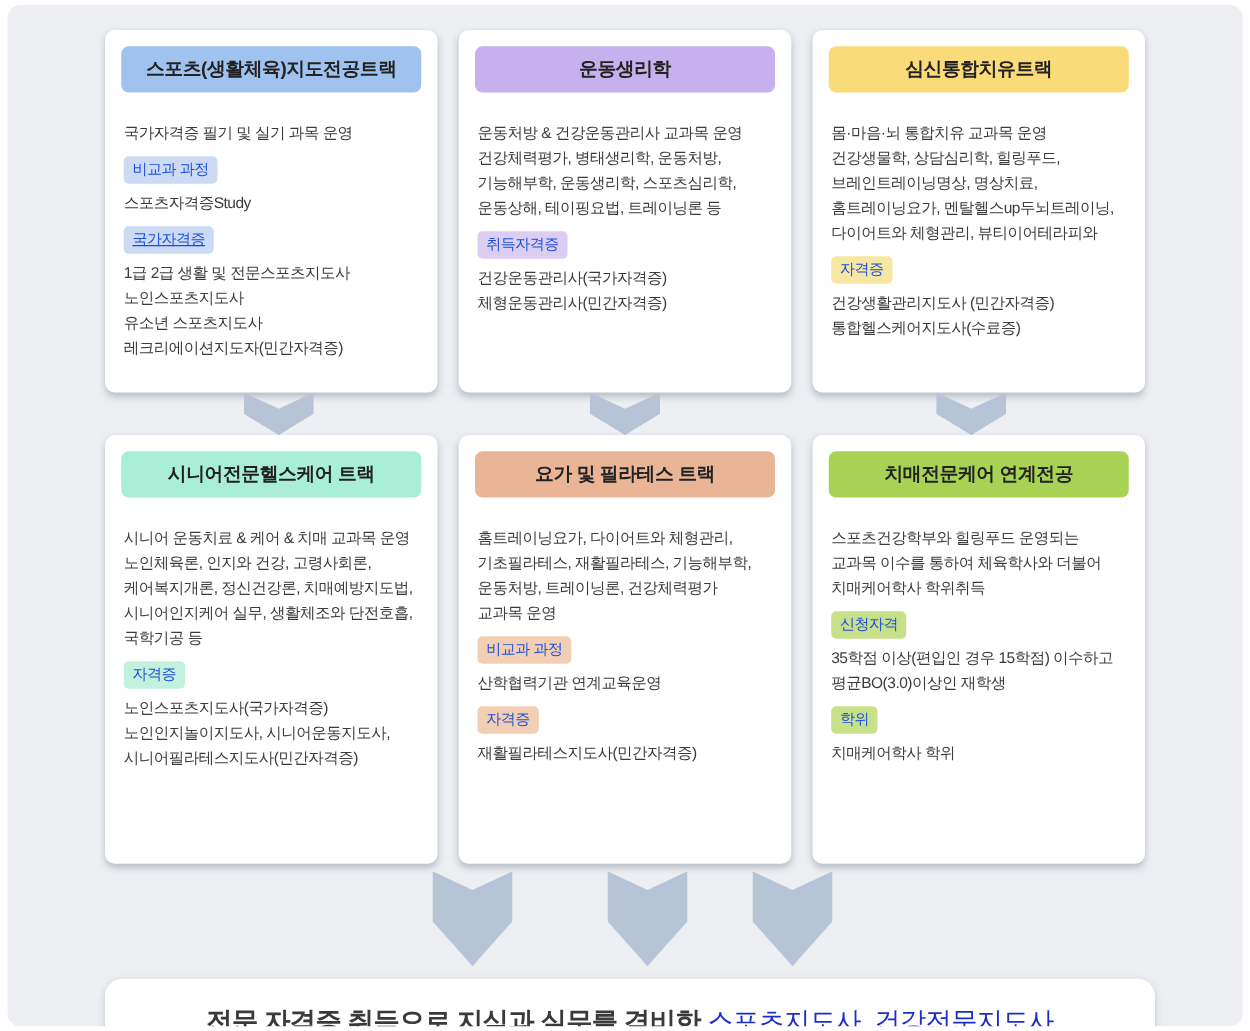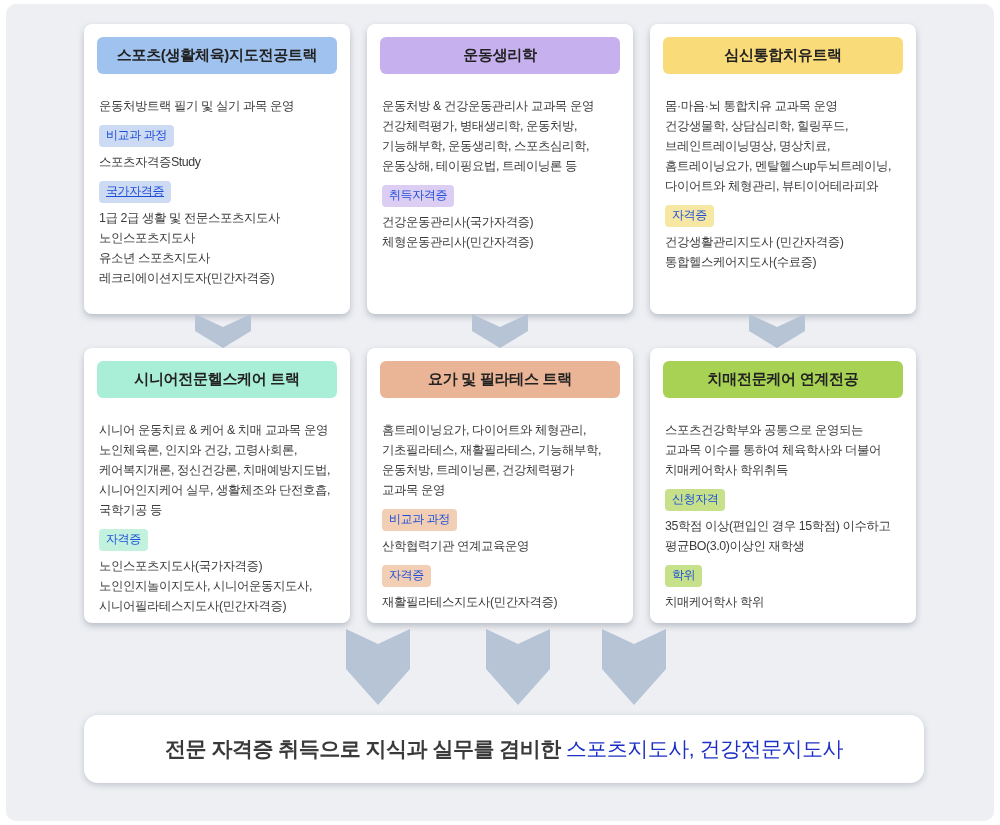--- a/index.html
+++ b/index.html
@@ -12,21 +12,21 @@
   .frame {
     position: absolute;
     left: 6px; right: 6px; top: 4px; bottom: 4px;
     background: #edeff3;
     border-radius: 10px;
     overflow: hidden;
   }
   .board { padding: 20px 78px 0; }
   .cards-row { display: flex; gap: 17px; }
   .row-top .card { height: 290px; }
-  .row-bottom .card { height: 275px; }
+  .row-bottom .card { height: 343px; }
   .card {
     flex: 1;
     min-width: 0;
     background: #ffffff;
     border-radius: 8px;
     box-shadow: 0 3px 6px rgba(90,100,115,0.35);
     overflow: hidden;
   }
   .card-header {
     margin: 13px 13px 18px;
@@ -81,21 +81,21 @@
 <body>
 
 <div class="frame" style="background: rgb(237, 239, 243);">
   <div class="board">
 
     <div class="cards-row row-top" id="row-top">
         <div class="card">
           <div class="card-header" style="background-color: rgb(159, 194, 238);">스포츠(생활체육)지도전공트랙</div>
           <div class="card-body">
             <div class="text-block">
-              <div class="line">운동처방트랙 필기 및 실기 과목 운영</div>
+              <div class="line">국가자격증 필기 및 실기 과목 운영</div>
             </div>
             <div class="badge-row"><span class="badge" style="background-color: rgb(204, 218, 244);">비교과 과정</span></div>
             <div class="text-block">
               <div class="line">스포츠자격증Study</div>
             </div>
             <div class="badge-row"><span class="badge" style="background-color: rgb(204, 218, 244); text-decoration: underline;">국가자격증</span></div>
             <div class="text-block">
               <div class="line">1급 2급 생활 및 전문스포츠지도사</div>
               <div class="line">노인스포츠지도사</div>
               <div class="line">유소년 스포츠지도사</div>
@@ -191,21 +191,21 @@
             <div class="badge-row"><span class="badge" style="background-color: rgb(242, 207, 180);">자격증</span></div>
             <div class="text-block">
               <div class="line">재활필라테스지도사(민간자격증)</div>
             </div>
           </div>
         </div>
         <div class="card">
           <div class="card-header" style="background-color: rgb(168, 210, 84);">치매전문케어 연계전공</div>
           <div class="card-body">
             <div class="text-block">
-              <div class="line">스포츠건강학부와 공통으로 운영되는</div>
+              <div class="line">스포츠건강학부와 힐링푸드 운영되는</div>
               <div class="line">교과목 이수를 통하여 체육학사와 더불어</div>
               <div class="line">치매케어학사 학위취득</div>
             </div>
             <div class="badge-row"><span class="badge" style="background-color: rgb(198, 225, 138);">신청자격</span></div>
             <div class="text-block">
               <div class="line">35학점 이상(편입인 경우 15학점) 이수하고</div>
               <div class="line">평균BO(3.0)이상인 재학생</div>
             </div>
             <div class="badge-row"><span class="badge" style="background-color: rgb(198, 225, 138);">학위</span></div>
             <div class="text-block">

